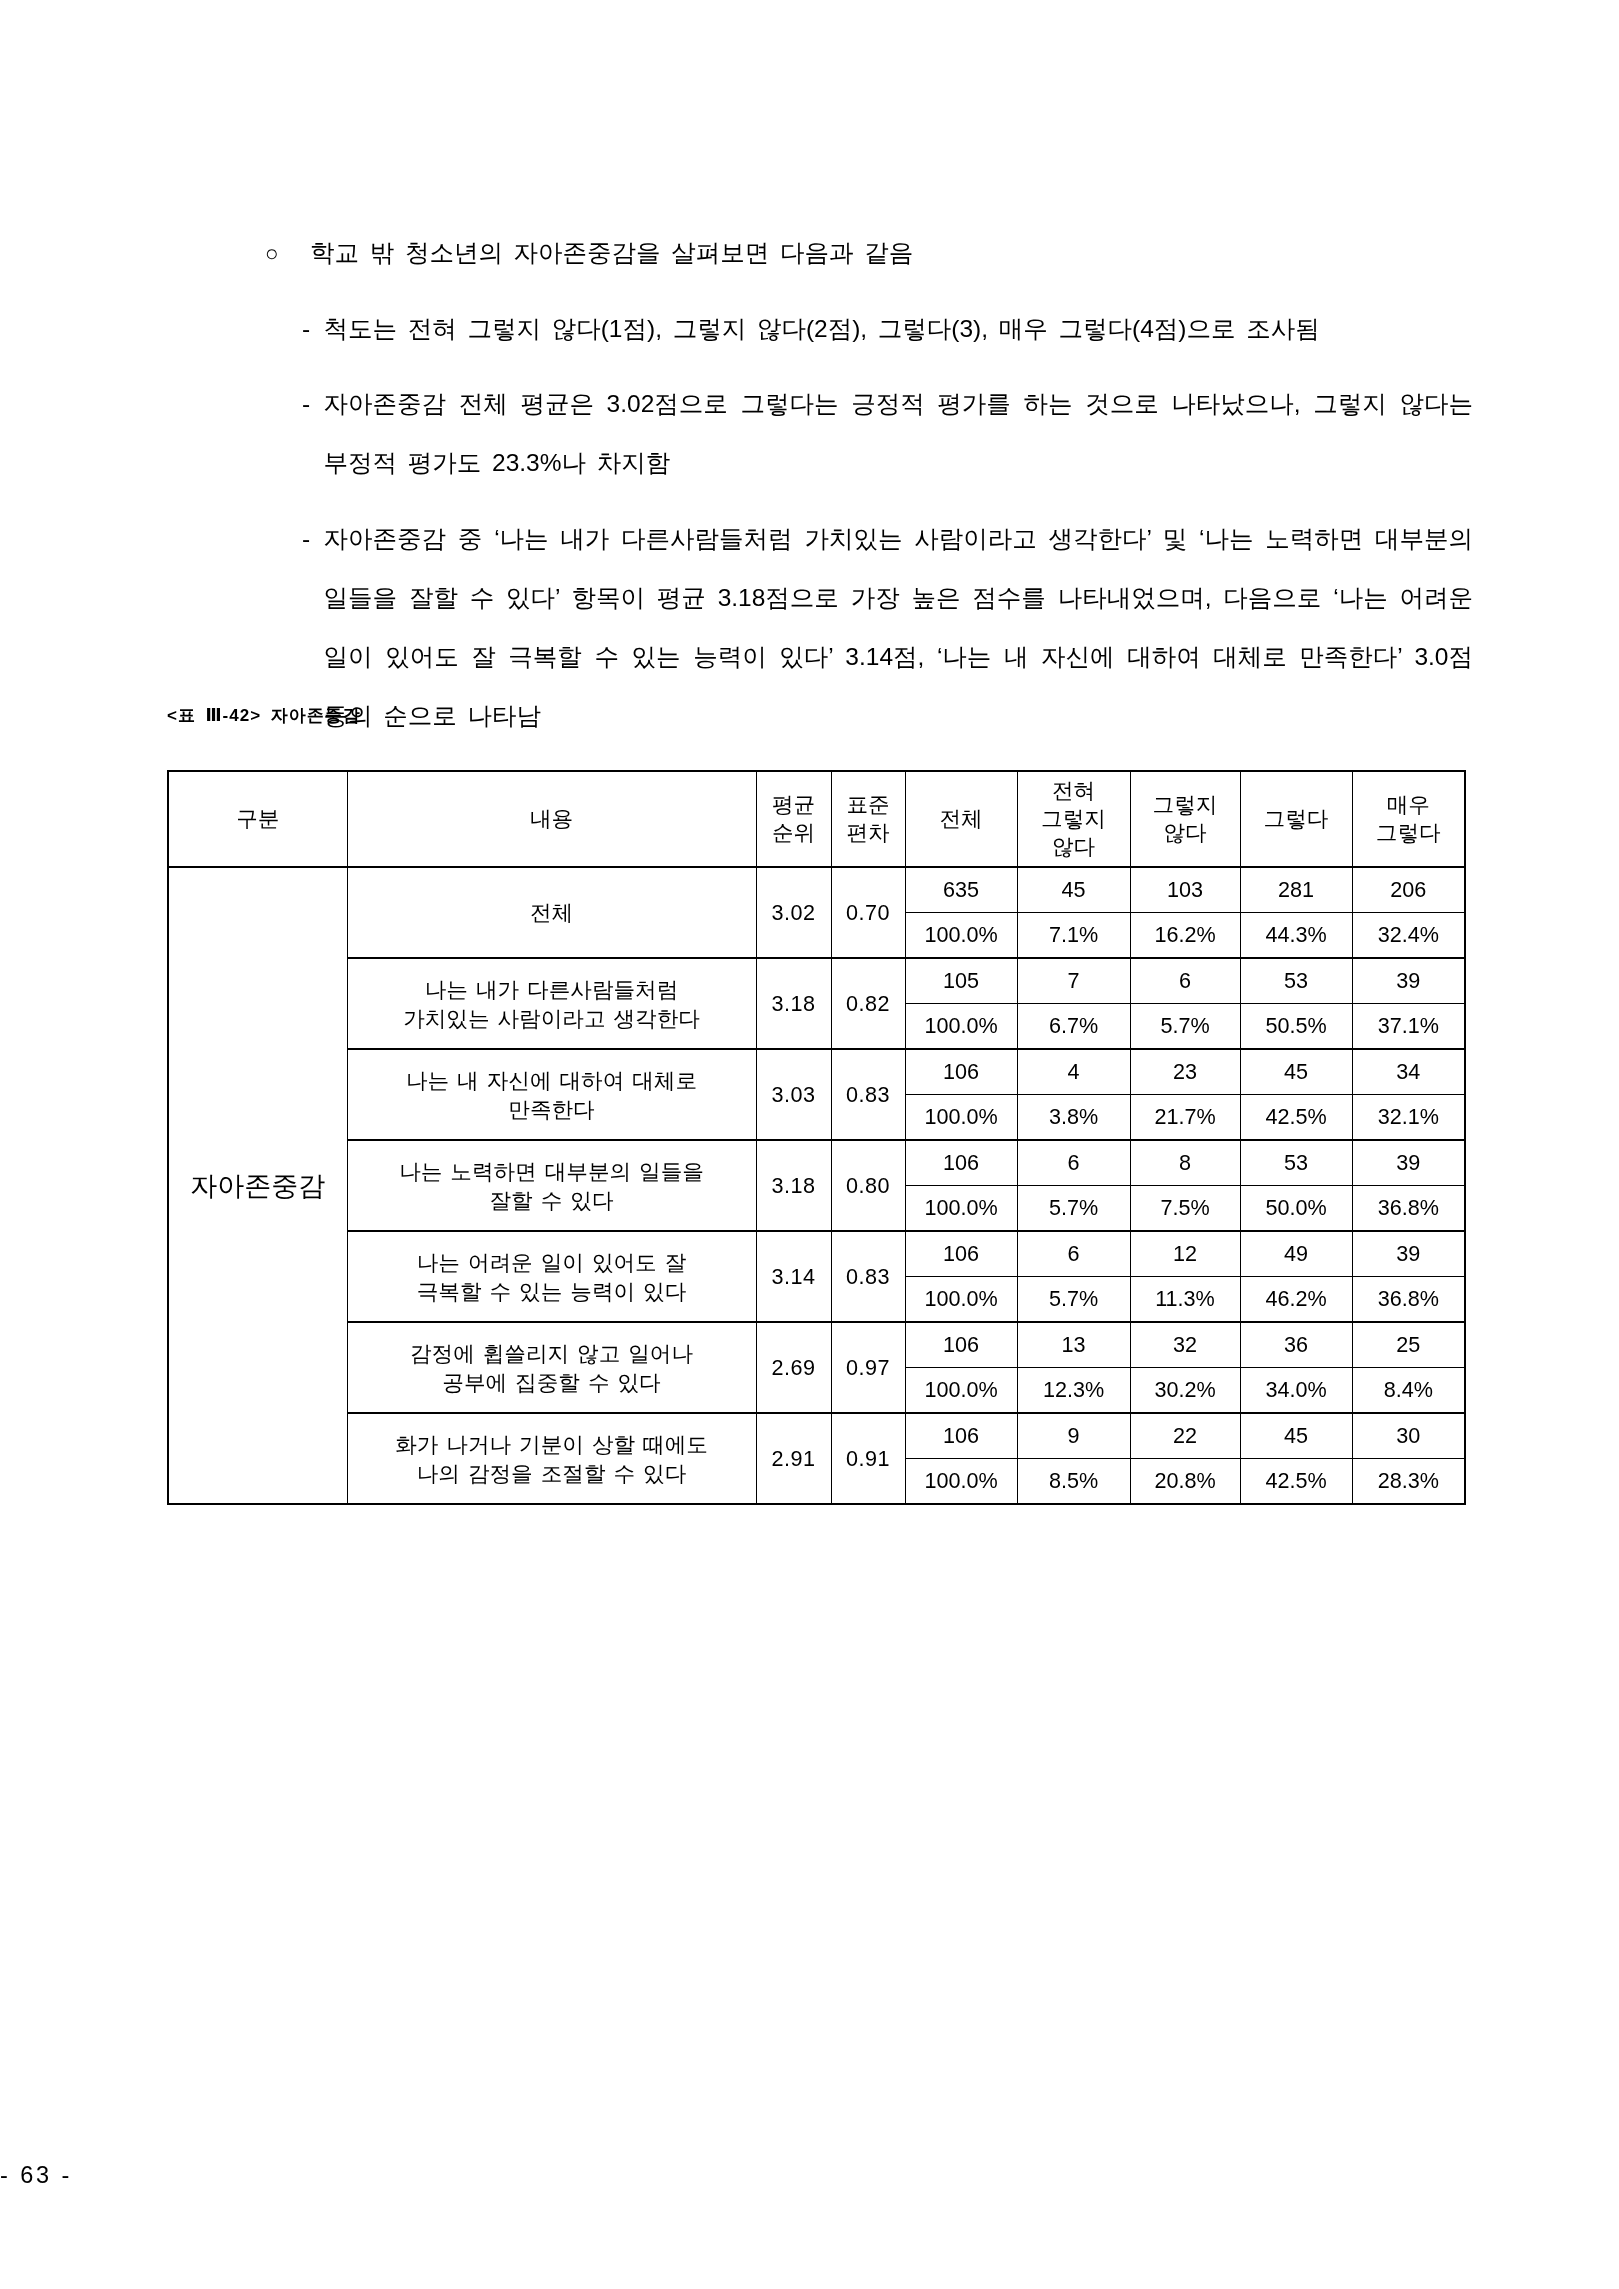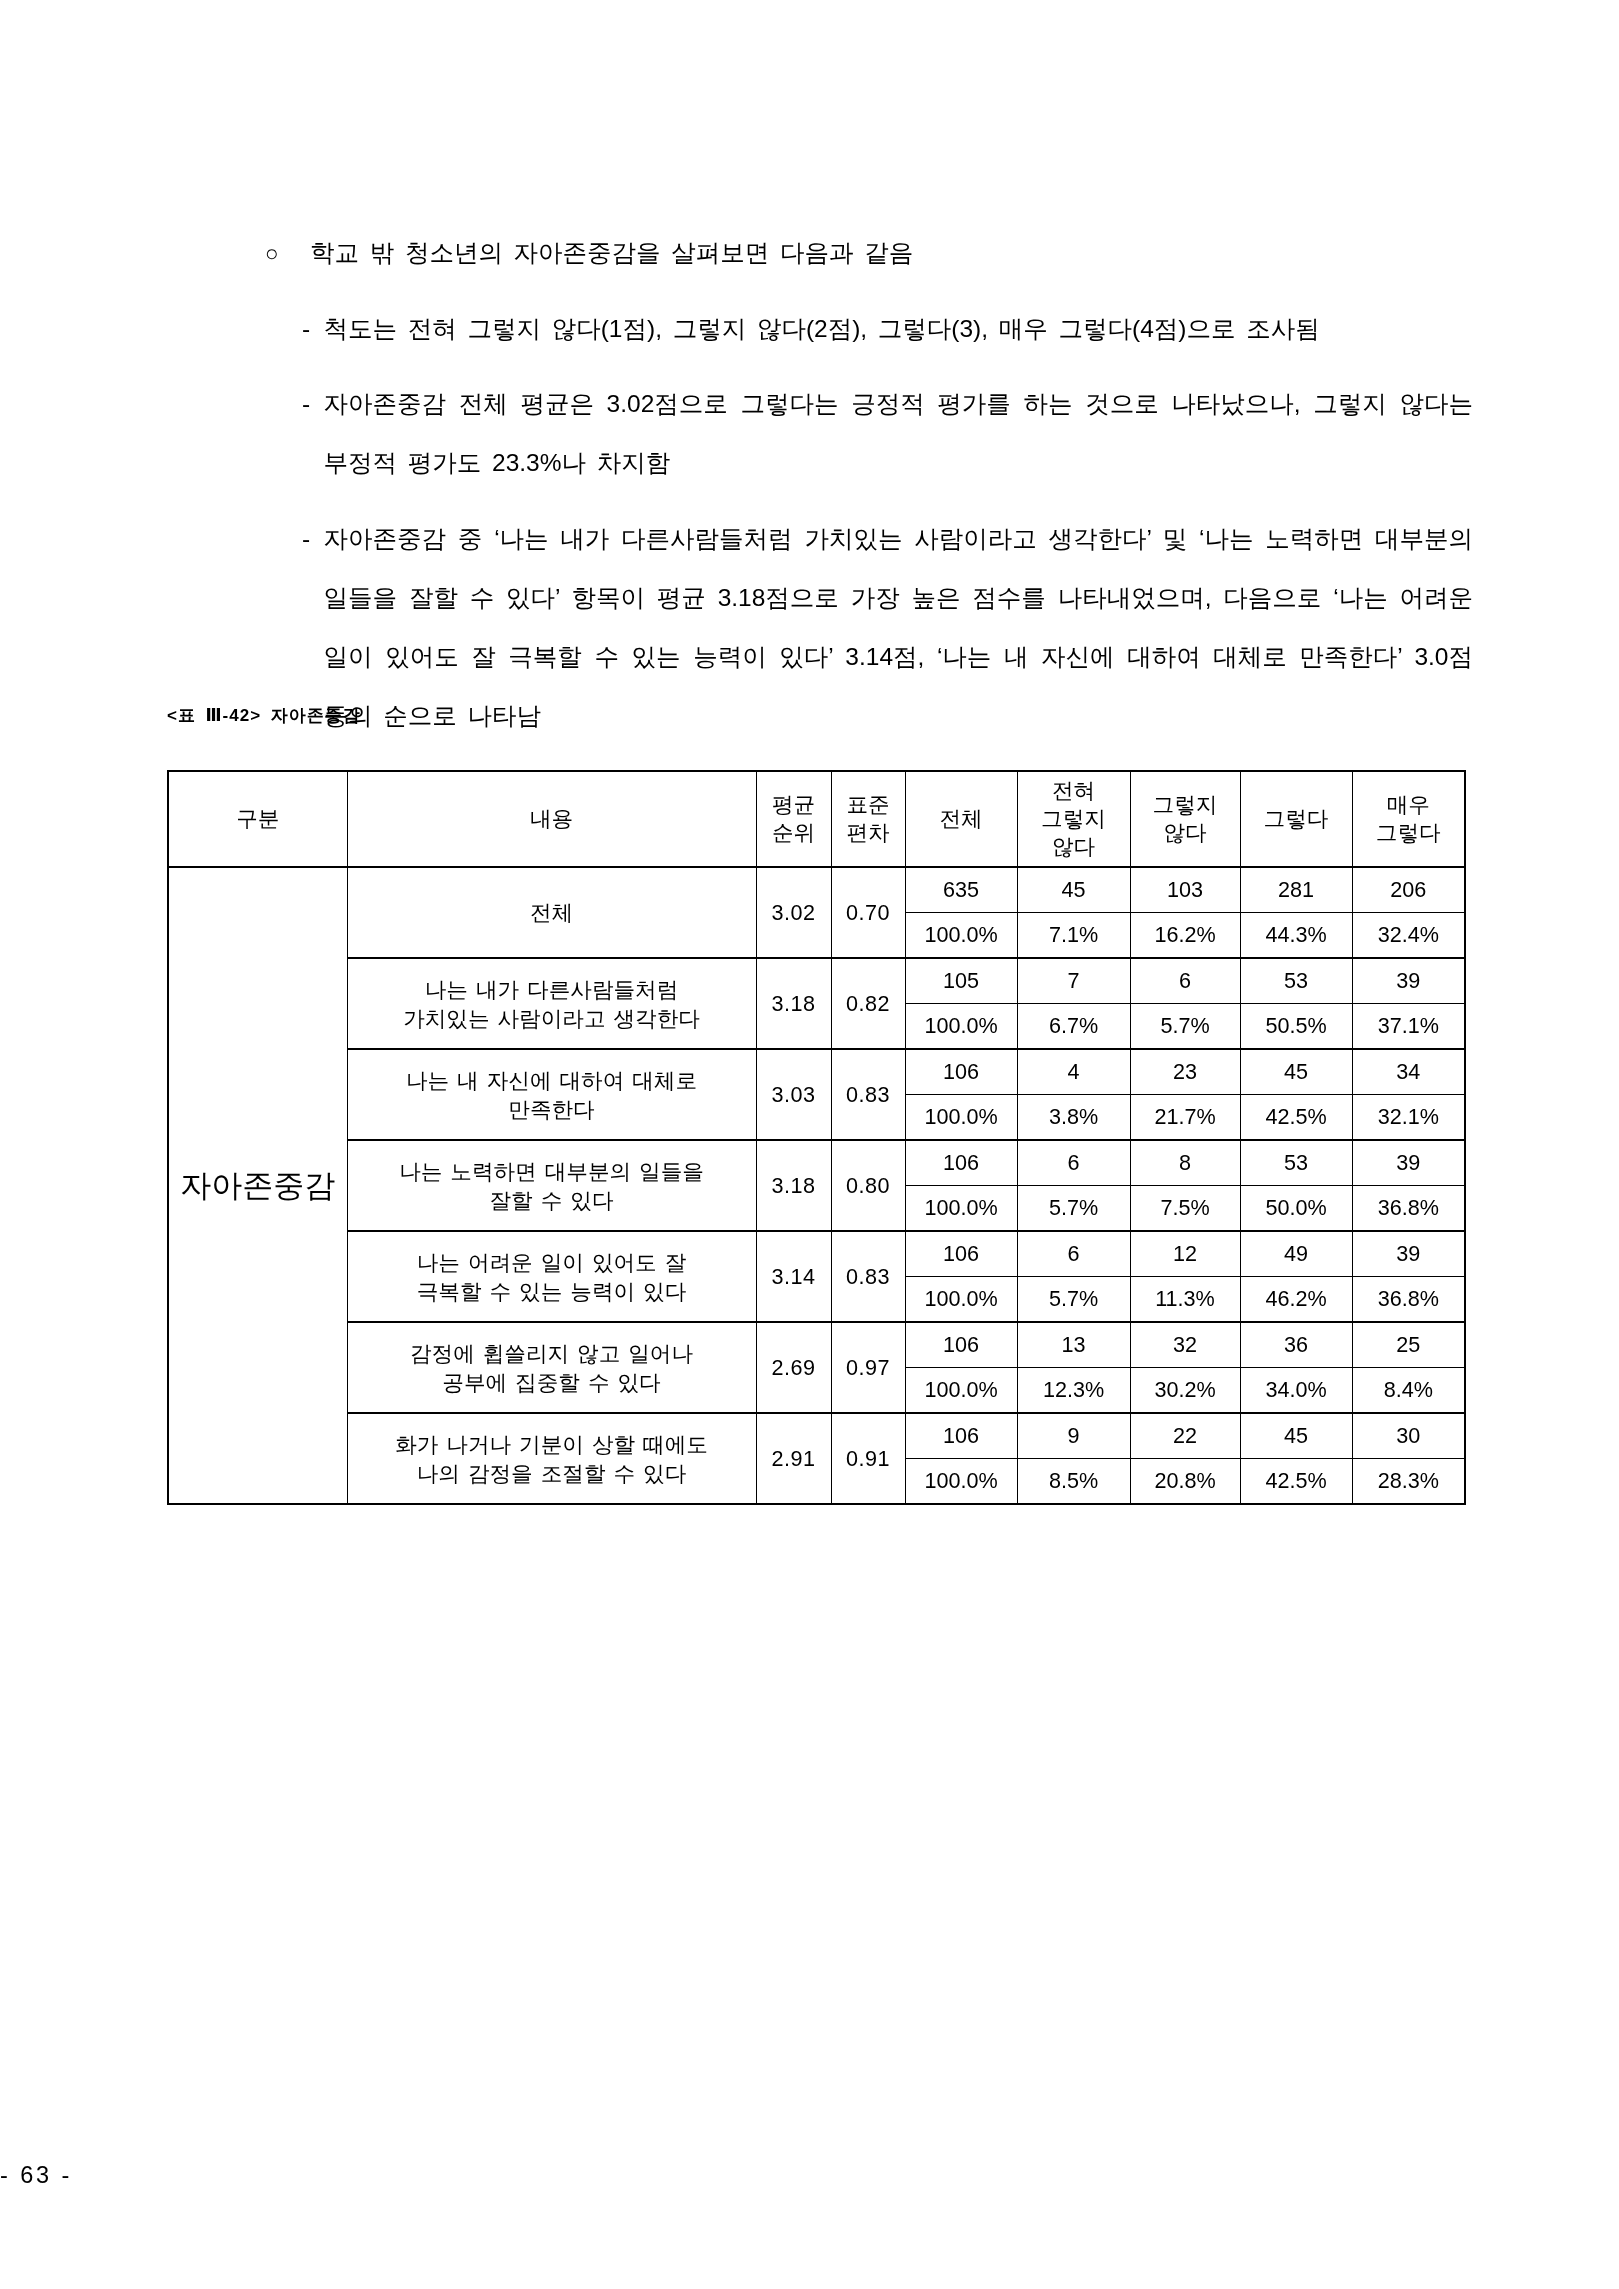--- a/index.html
+++ b/index.html
@@ -85,21 +85,21 @@
     word-spacing: 2px;
   }
   table.data thead th {
     height: 94px;
     line-height: 28px;
     border-bottom: 2px solid #000;
   }
   table.data tr.row-counts > td { border-top: 2px solid #000; }
   td.count-cell, td.percent-cell { height: 44px; }
   td.content-cell { line-height: 29px; }
-  td.group-cell { font-size: 31px; }
+  td.group-cell { font-size: 27px; }
   td.mean-cell, td.sd-cell { letter-spacing: 0.5px; margin-left: 36px; }
 
   
   .page-number {
     position: absolute;
     top: 2162px;
     left: 0;
     width: 100%;
     font-size: 23.5px;
     letter-spacing: 2.9px;

